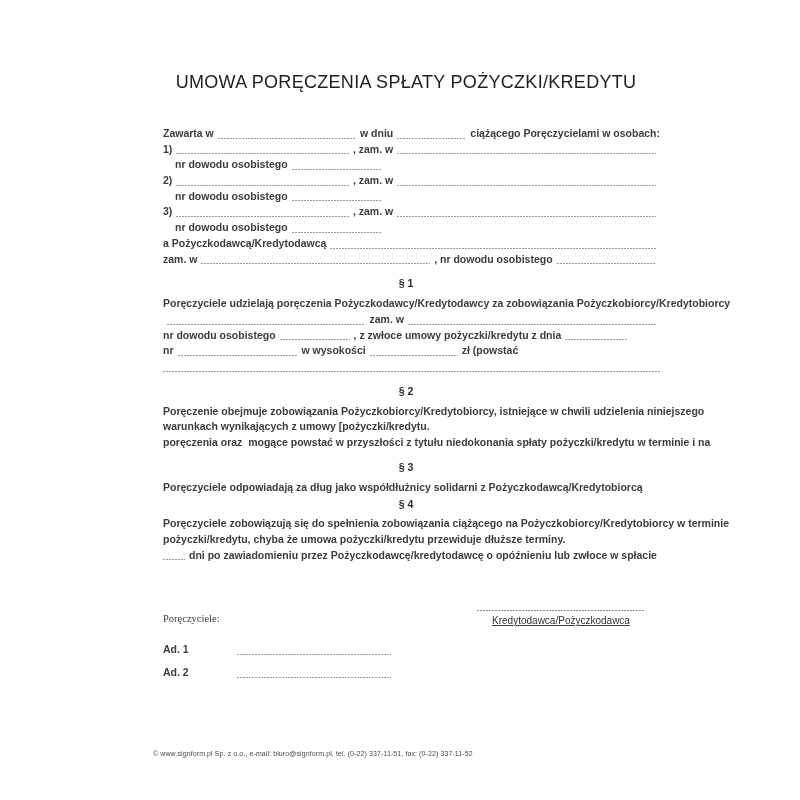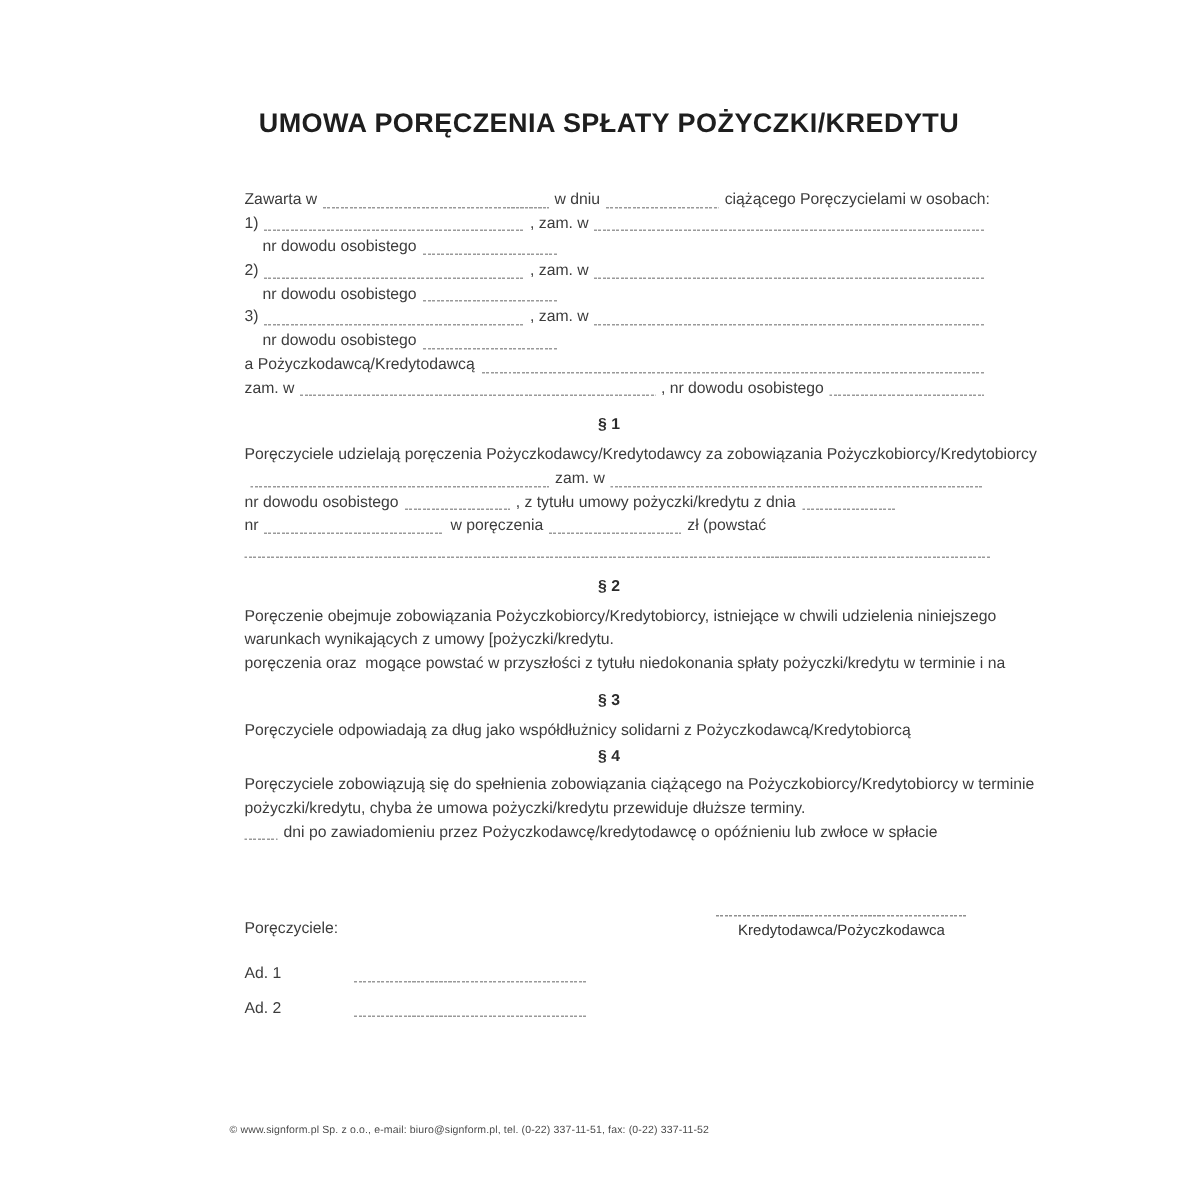--- a/index.html
+++ b/index.html
@@ -8,30 +8,31 @@
     font-family:"Liberation Sans", sans-serif;
     color:#3c3c3c;
     position:relative;
     overflow:hidden;
   }
   .content { position:absolute; left:163px; top:0; width:497px; }
 
   .title {
     margin:72px 0 0 -11px;
     text-align:center;
-    font-size:18px; font-weight:bold; letter-spacing:.3px;
+    font-size:18px; font-weight:normal; letter-spacing:.3px;
     color:#1e1e1e;
   }
 
   .intro { margin-top:33px; }
 
   .line {
     display:flex; align-items:baseline;
     font-size:10.5px; line-height:15.7px; height:15.7px;
     white-space:pre;
+    font-weight:bold;
   }
   .line > span[data-bind] { flex:0 0 auto; }
 
   .fill, .u {
     align-self:flex-end;
     height:1px; margin:0 4px 3px 4px;
     background:repeating-linear-gradient(to right,#9a9a9a 0 2px, transparent 2px 3px);
   }
   .fill { flex:1 1 0; }
   .u { flex:0 0 auto; }
@@ -45,22 +46,22 @@
     text-align:center; font-size:10.5px; font-weight:bold;
     color:#2b2b2b; margin:10px 11px 7px 0;
   }
   .sec-tight { margin-top:3px; margin-bottom:6px; }
 
   .sig-row {
     margin-top:47px;
     display:flex; justify-content:space-between; align-items:flex-end;
     font-size:10.5px;
   }
-  .sig-left { line-height:14px; }
-  .sig-right { width:168px; margin-right:15px; text-align:center; }
+  .sig-left { line-height:14px;font-family:Liberation Serif, serif; }
+  .sig-right { width:168px; margin-right:15px; text-align:center;text-decoration:underline; }
   .sig-line {
     height:1px; margin-bottom:4px;
     background:repeating-linear-gradient(to right,#8f8f8f 0 2px, transparent 2px 3px);
   }
   .sig-right-label { font-size:10px; color:#333; }
 
   .ads { margin-top:16px; }
   .ad-row { width:232px; margin-top:7px;gap:44px; }
 
   .footer {
@@ -135,27 +136,27 @@
       <span data-bind="s1.line1">Poręczyciele udzielają poręczenia Pożyczkodawcy/Kredytodawcy za zobowiązania Pożyczkobiorcy/Kredytobiorcy</span>
     </div>
     <div class="line">
       <span class="fill f4"></span>
       <span data-bind="s1.zam_w">zam. w</span>
       <span class="fill f5"></span>
     </div>
     <div class="line">
       <span data-bind="s1.id_label">nr dowodu osobistego</span>
       <span class="u w70"></span>
-      <span data-bind="s1.tytul_label">, z tytułu umowy pożyczki/kredytu z dnia</span>
+      <span data-bind="s1.tytul_label">, z zwłoce umowy pożyczki/kredytu z dnia</span>
       <span class="u w62"></span>
     </div>
     <div class="line">
       <span data-bind="s1.nr_label">nr</span>
       <span class="u w120"></span>
-      <span data-bind="s1.wysokosc_label">w poręczenia</span>
+      <span data-bind="s1.wysokosc_label">w wysokości</span>
       <span class="u w88"></span>
       <span data-bind="s1.slownie_label">zł (powstać</span>
     </div>
     <div class="line">
       <span class="fill" style="margin-left:0;margin-right:0;"></span>
     </div>
   </div>
 
   <div class="sec" data-bind="s2.heading">§ 2</div>
   <div>

